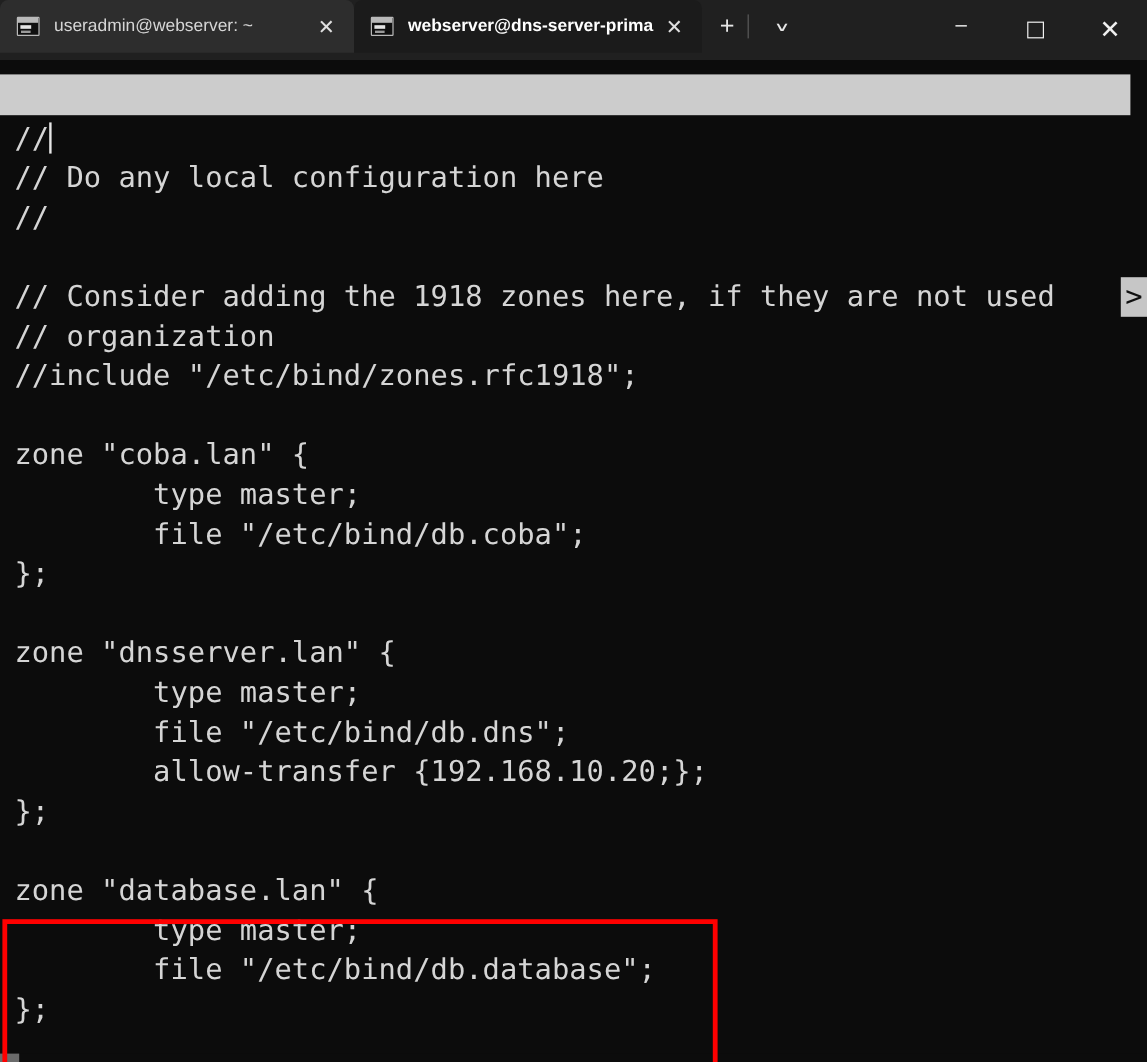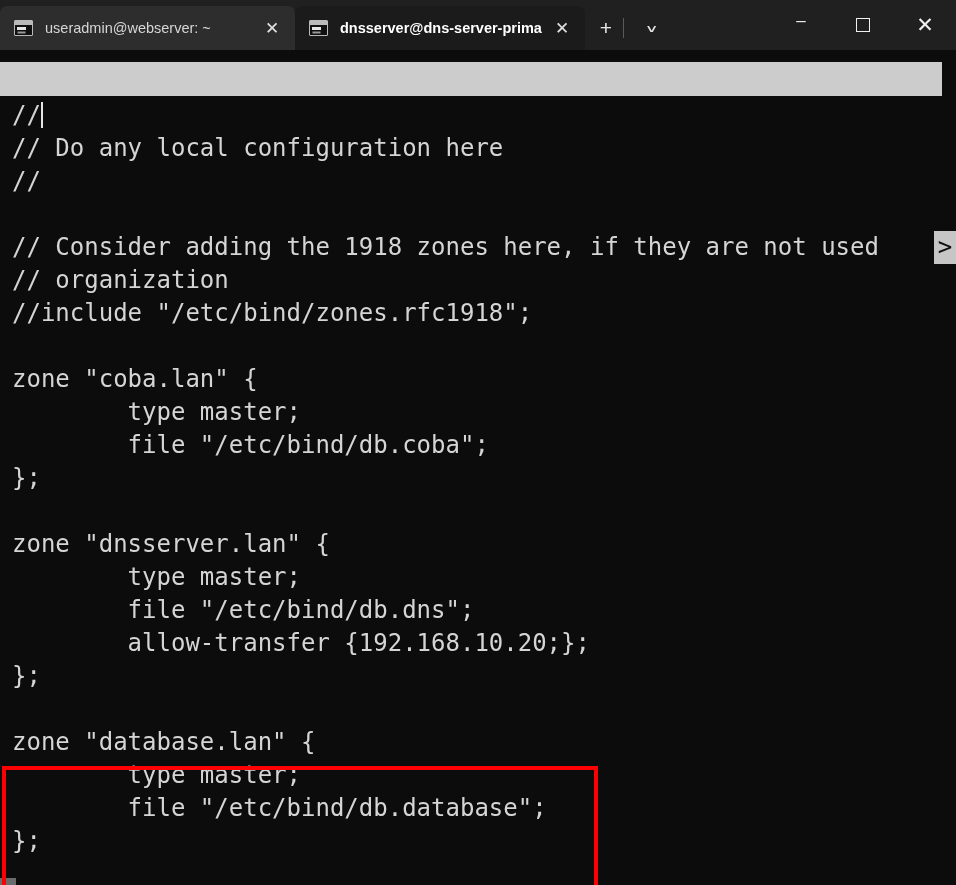--- a/index.html
+++ b/index.html
@@ -11,21 +11,21 @@
   }
 
   
   .titlebar {
     position:relative;
     height:50px;
     background:#202020;
     display:flex;
     align-items:flex-end;
   }
-  .tabstrip { display:flex; align-items:flex-end; height:50px; }
+  .tabstrip { display:flex; height:50px; }
 
   .tab {
     position:relative;
     display:flex; align-items:center;
     height:44px;
     padding:0 10px 0 14px;
     border-radius:7px 7px 0 0;
     font-family:"Liberation Sans", sans-serif;
     font-size:14.5px;
     color:#e8e8e8;
@@ -168,21 +168,21 @@
   <div class="tabstrip">
 
     <div class="tab inactive">
       <span class="tab-icon"></span>
       <span class="tab-title">useradmin@webserver: ~</span>
       <span class="tab-close">✕</span>
     </div>
 
     <div class="tab active">
       <span class="tab-icon"></span>
-      <span class="tab-title">dnsserver@dns-server-prima</span>
+      <span class="tab-title">webserver@dns-server-prima</span>
       <span class="tab-close">✕</span>
     </div>
 
     <div class="newtab">+</div>
 
     <div class="tabmenu">
       <span class="chev">∨</span>
     </div>
   </div>
 

